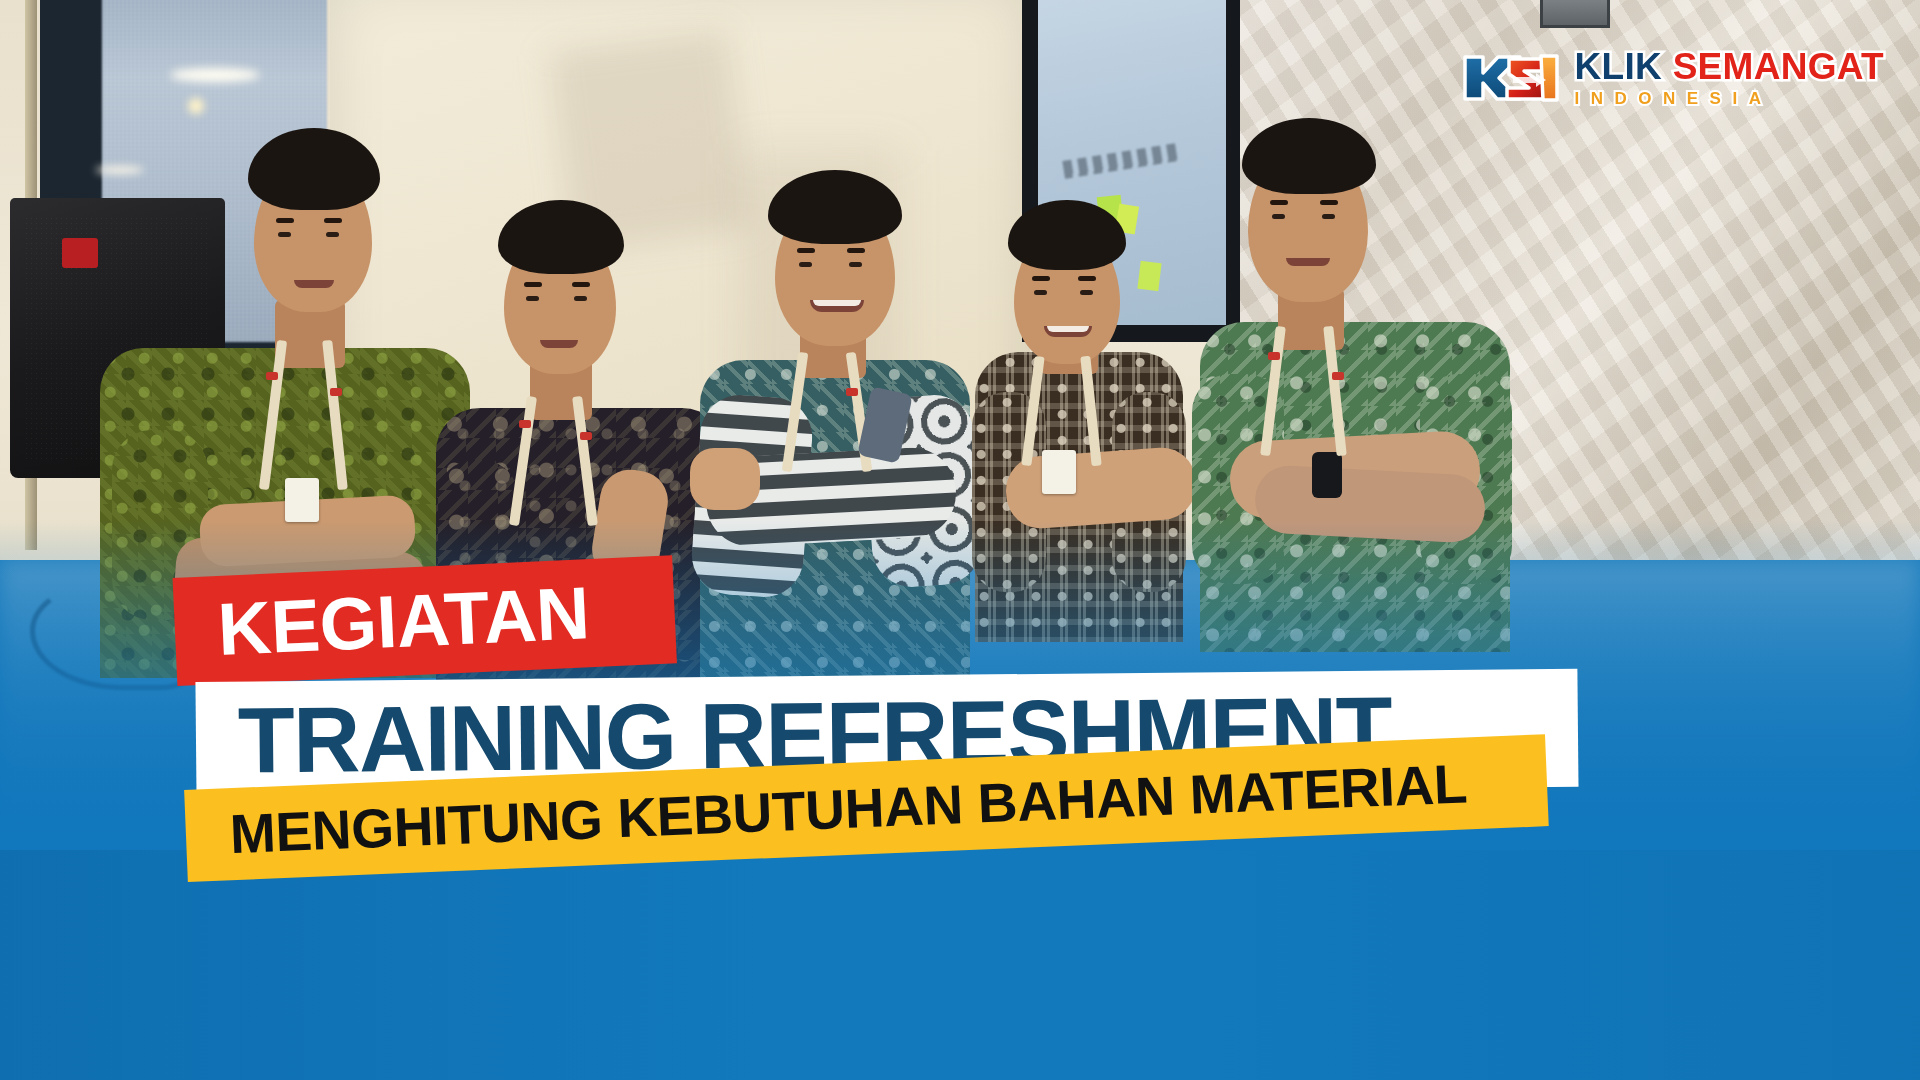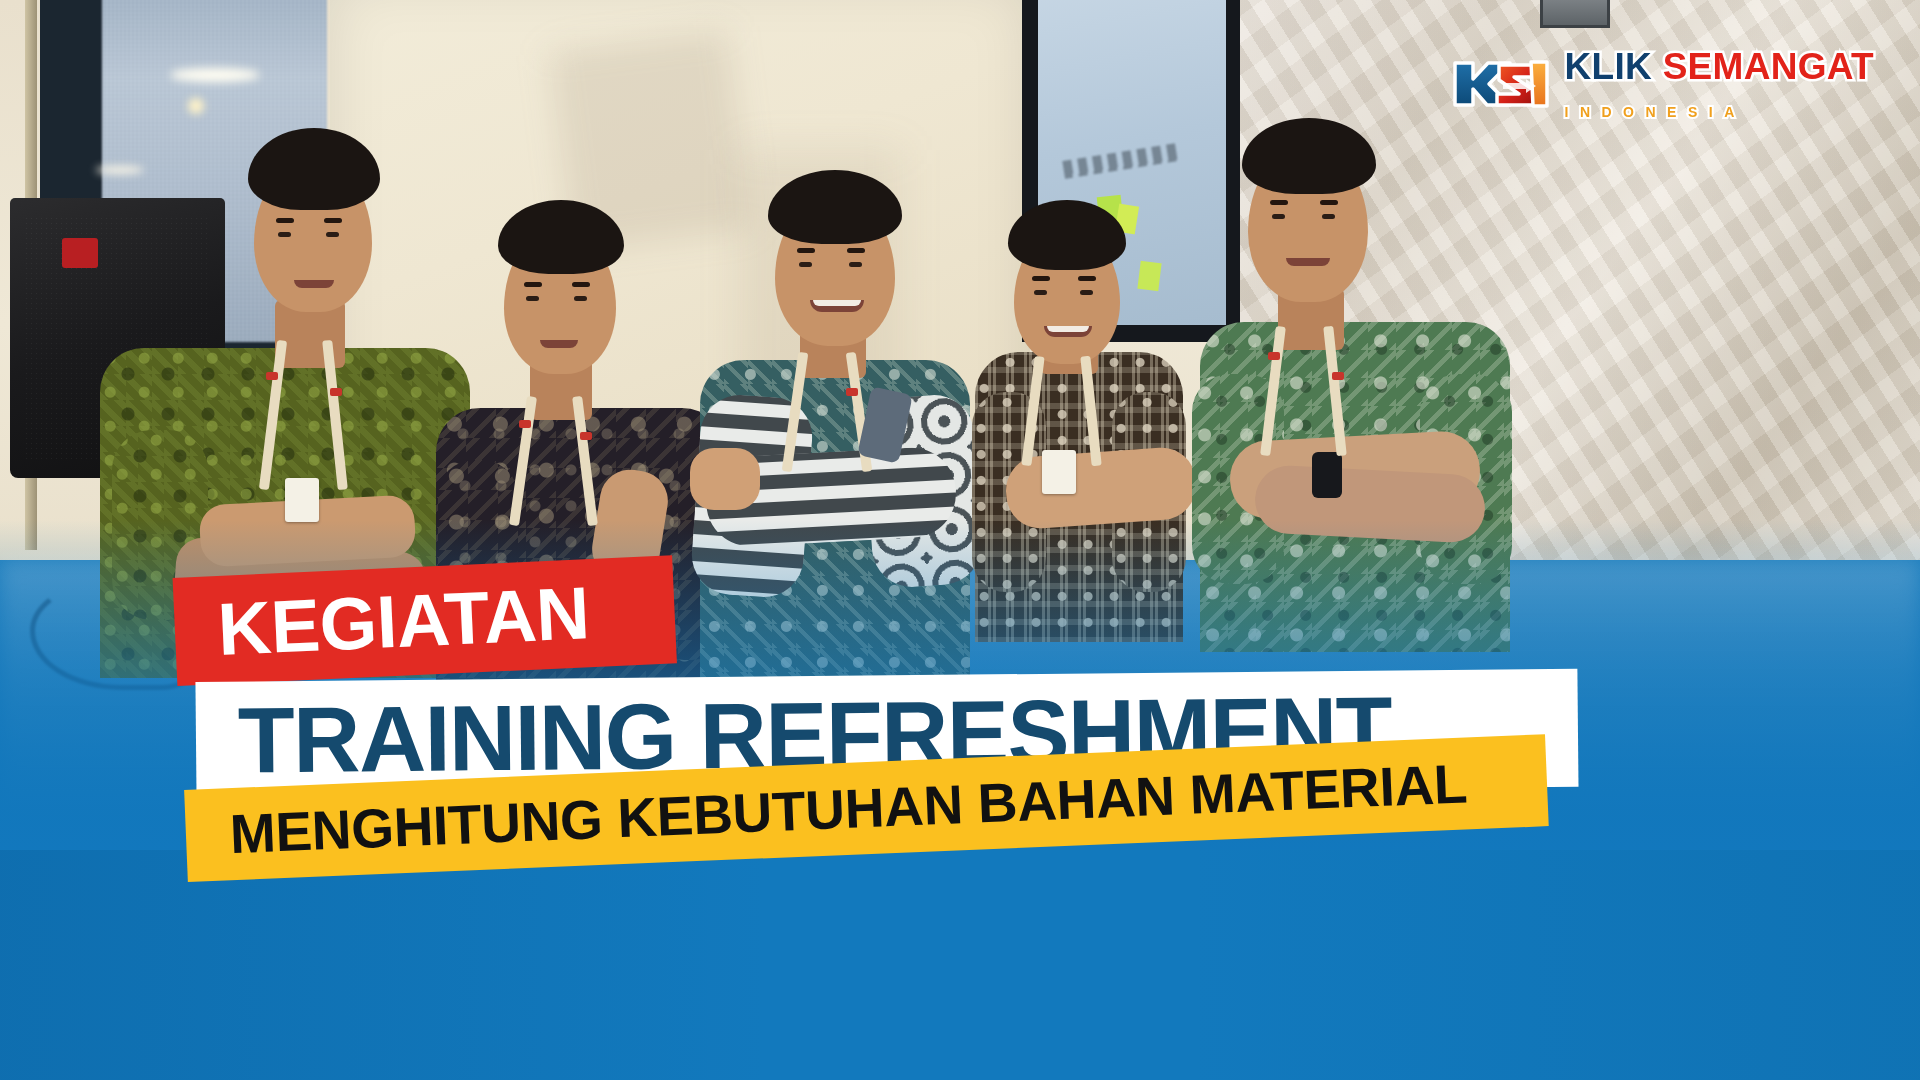--- a/index.html
+++ b/index.html
@@ -296,41 +296,41 @@
   }
   .blue-solid:after {
     content:"";
     position:absolute; inset:0;
     background: linear-gradient(90deg, rgba(8,90,150,.35) 0%, rgba(8,90,150,0) 40%, rgba(8,90,150,0) 62%, rgba(10,100,160,.30) 100%);
   }
 
   
   .logo {
     position: absolute;
-    right: 46px; top: 48px;
+    right: 36px; top: 48px;
     display: flex;
     align-items: center;
     gap: 14px;
     z-index: 40;
   }
   .logo-mark { width: 100px; height: 58px; flex: 0 0 auto; }
   .logo-text { display: flex; flex-direction: column; line-height: 1; }
   .logo-line1 {
     font-size: 37px;
     font-weight: 900;
     letter-spacing: .3px;
     white-space: nowrap;
     -webkit-text-stroke: 5px #ffffff;
     paint-order: stroke fill;
   }
   .logo-klik { color: #10406e; }
   .logo-semangat { color: #e2231a; }
   .logo-line2 {
-    margin-top: 20px;
-    font-size: 14px;
+    margin-top: 5px;
+    font-size: 17px;
     font-weight: 800;
     letter-spacing: 11.5px;
     color: #f0a01e;
     -webkit-text-stroke: 4px #ffffff;
     paint-order: stroke fill;
     white-space: nowrap;
   }
 
   
   .title-block {

